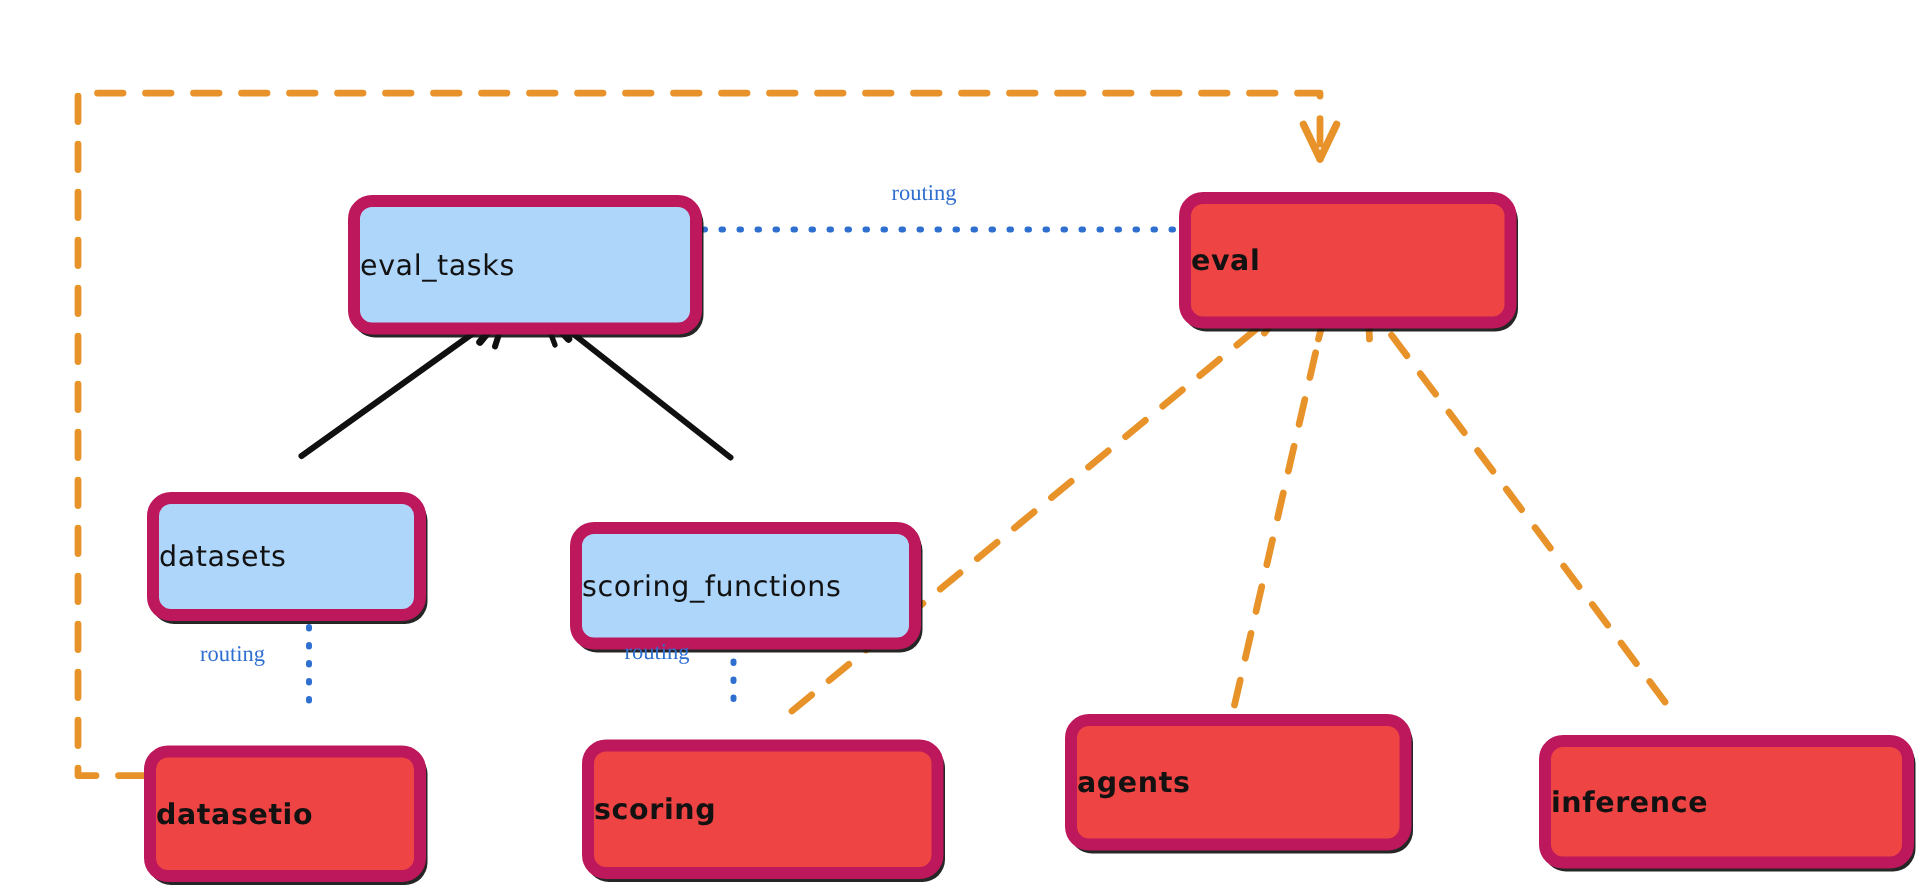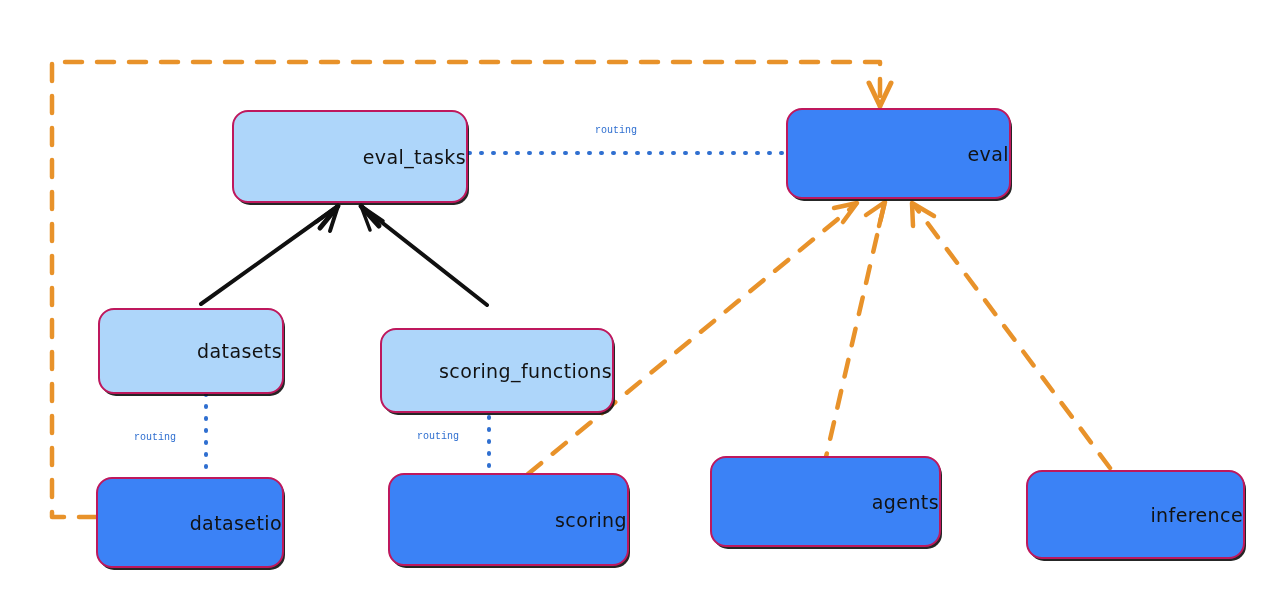--- a/index.html
+++ b/index.html
@@ -22,42 +22,43 @@
   #edges-layer {
     position: absolute;
     left: 0;
     top: 0;
     width: 1280px;
     height: 596px;
   }
   .node {
     position: absolute;
     box-sizing: border-box;
-    border: 2px solid #be185d;
+    border: 8px solid #be185d;
     border-radius: 16px;
     display: flex;
     align-items: center;
-    justify-content: flex-end;
+    justify-content: flex-start;
     box-shadow: 2px 3px 0 -1px rgba(20,20,20,0.92);
+    margin-top: 20px;
   }
   .node-label {
     font-family: "DejaVu Sans", sans-serif;
     font-size: 19px;
     color: #121212;
     letter-spacing: 0.4px;
     white-space: nowrap;
     pointer-events: none;
   }
   .node.blue  { background: #aed6fa; }
-  .node.green { background: #3b82f6; }
+  .node.green { background: #ef4444; font-weight: bold; }
 
   .edge-label {
     position: absolute;
-    font-family: Liberation Mono, monospace;
-    font-size: 10px;
+    font-family: Liberation Serif, serif;
+    font-size: 15px;
     color: #2f6fd0;
     white-space: nowrap;
     transform: translate(-50%, -50%);
   }
 </style>
 </head>
 <body>
 
 <div id="diagram-root">
 
@@ -129,21 +130,21 @@
   </div>
 
   <div class="node green" style="left:388px; top:473px; width:241px; height:93px;">
     <span class="node-label">scoring</span>
   </div>
 
   <div class="node green" style="left:710px; top:456px; width:231px; height:91px;">
     <span class="node-label">agents</span>
   </div>
 
-  <div class="node green" style="left:1026px; top:470px; width:219px; height:89px;padding-left:25px;">
+  <div class="node green" style="left:1026px; top:470px; width:250px; height:89px;">
     <span class="node-label">inference</span>
   </div>
 
   <span class="edge-label" style="left:616px; top:130px;">routing</span>
 
   <span class="edge-label" style="left:155px; top:437px;">routing</span>
 
   <span class="edge-label" style="left:438px; top:436px;">routing</span>
 
 </div>

